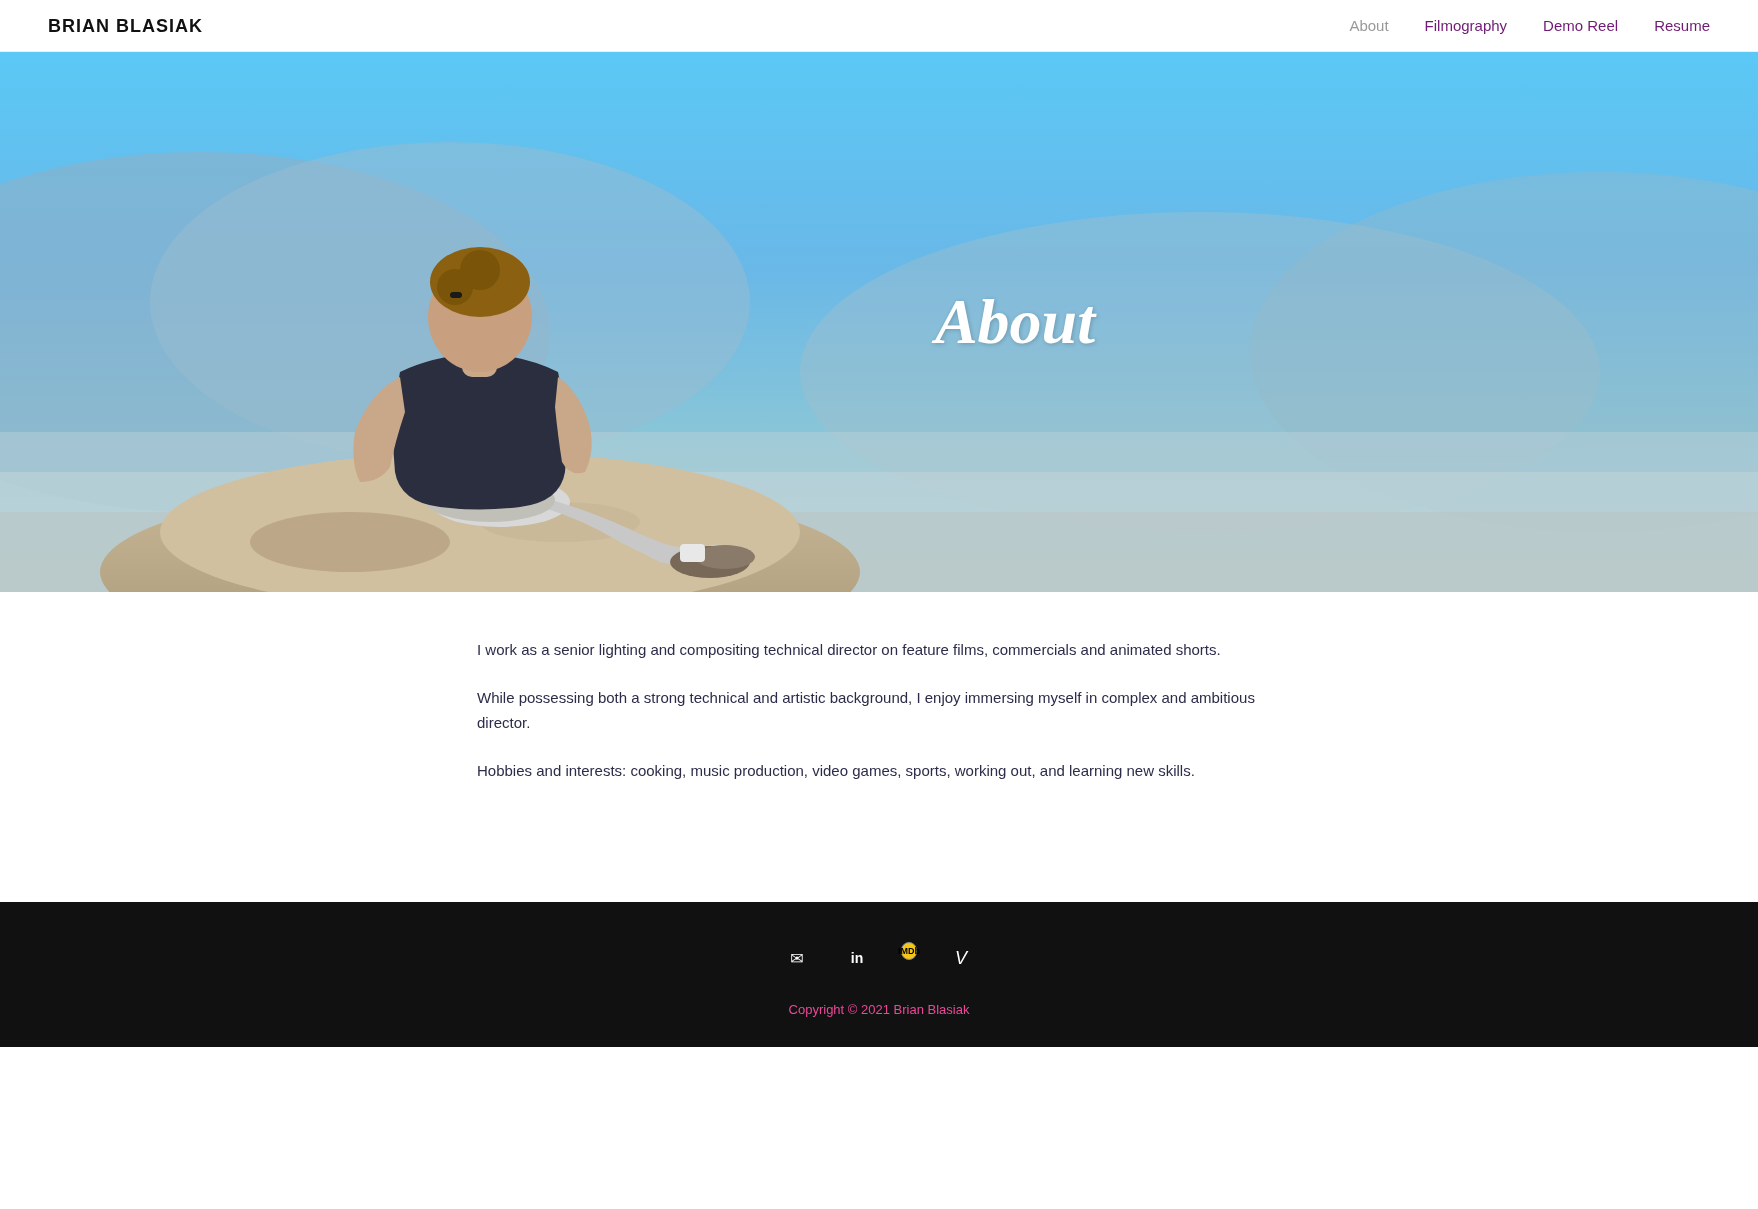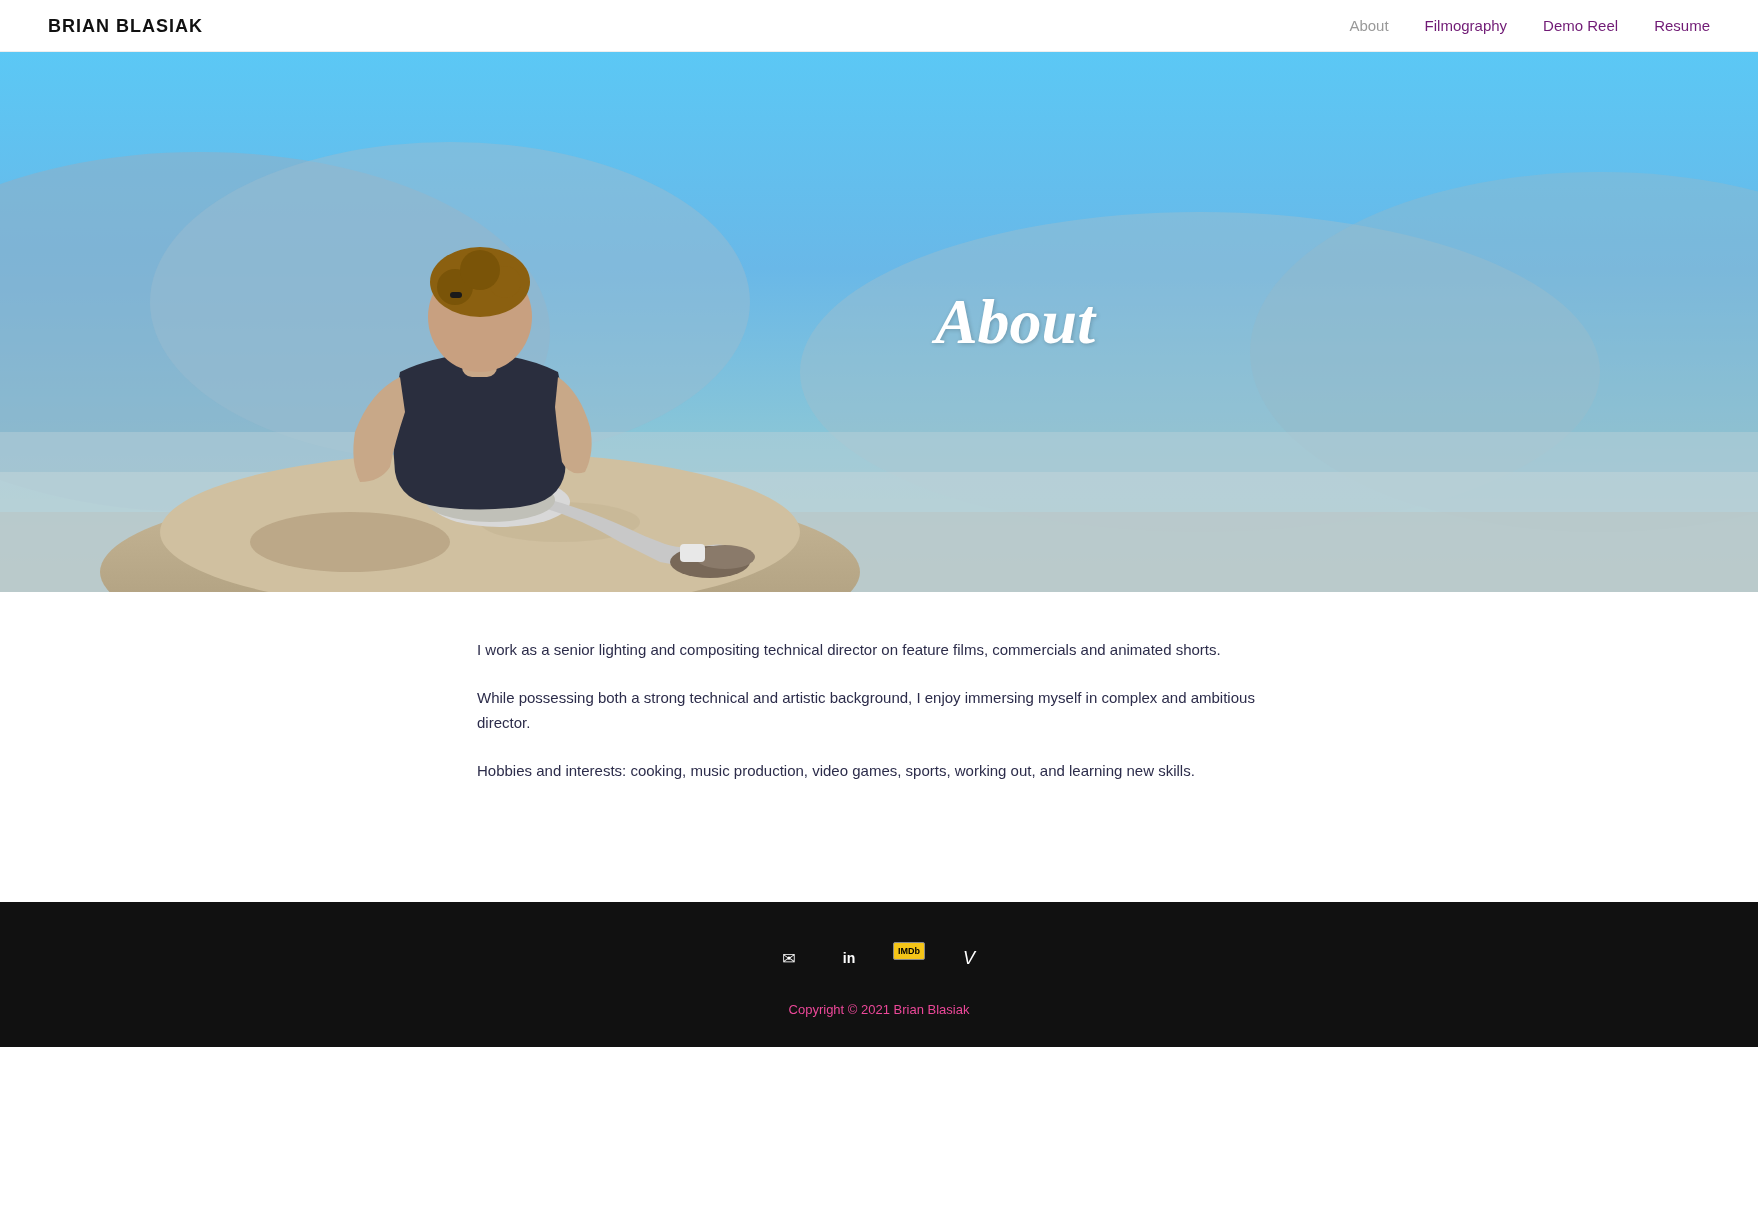--- a/index.html
+++ b/index.html
@@ -224,17 +224,17 @@
 <section class="content-section">
   <p>I work as a senior lighting and compositing technical director on feature films, commercials and animated shorts.</p>
   <p>While possessing both a strong technical and artistic background, I enjoy immersing myself in complex and ambitious director.</p>
   <p>Hobbies and interests: cooking, music production, video games, sports, working out, and learning new skills.</p>
 </section>
 
 <footer>
   <div class="footer-icons">
     <div class="footer-icon">✉</div>
     <div class="footer-icon" style="font-family: Arial; font-weight: bold; font-size: 14px;">in</div>
-    <div class="footer-icon" style="font-size: 12px; border: 1px solid #888; width: 32px; height: 18px; font-family: Arial; font-weight: bold; background: #F5C518; color: #000; border-radius: 2px; font-size: 9px; display: flex; align-items: center; justify-content: center;">IMDb</div>
+    <div class="footer-icon" style="font-size: 12px; border: 1px solid #888; width: 16px; height: 18px; font-family: Arial; font-weight: bold; background: #F5C518; color: #000; border-radius: 9px; font-size: 9px; display: flex; align-items: center; justify-content: center;">IMDb</div>
     <div class="footer-icon" style="font-family: Arial; font-size: 18px; font-style: italic;">V</div>
   </div>
   <p class="footer-copyright">Copyright © 2021 Brian Blasiak</p>
 </footer>
 
 </body></html>

